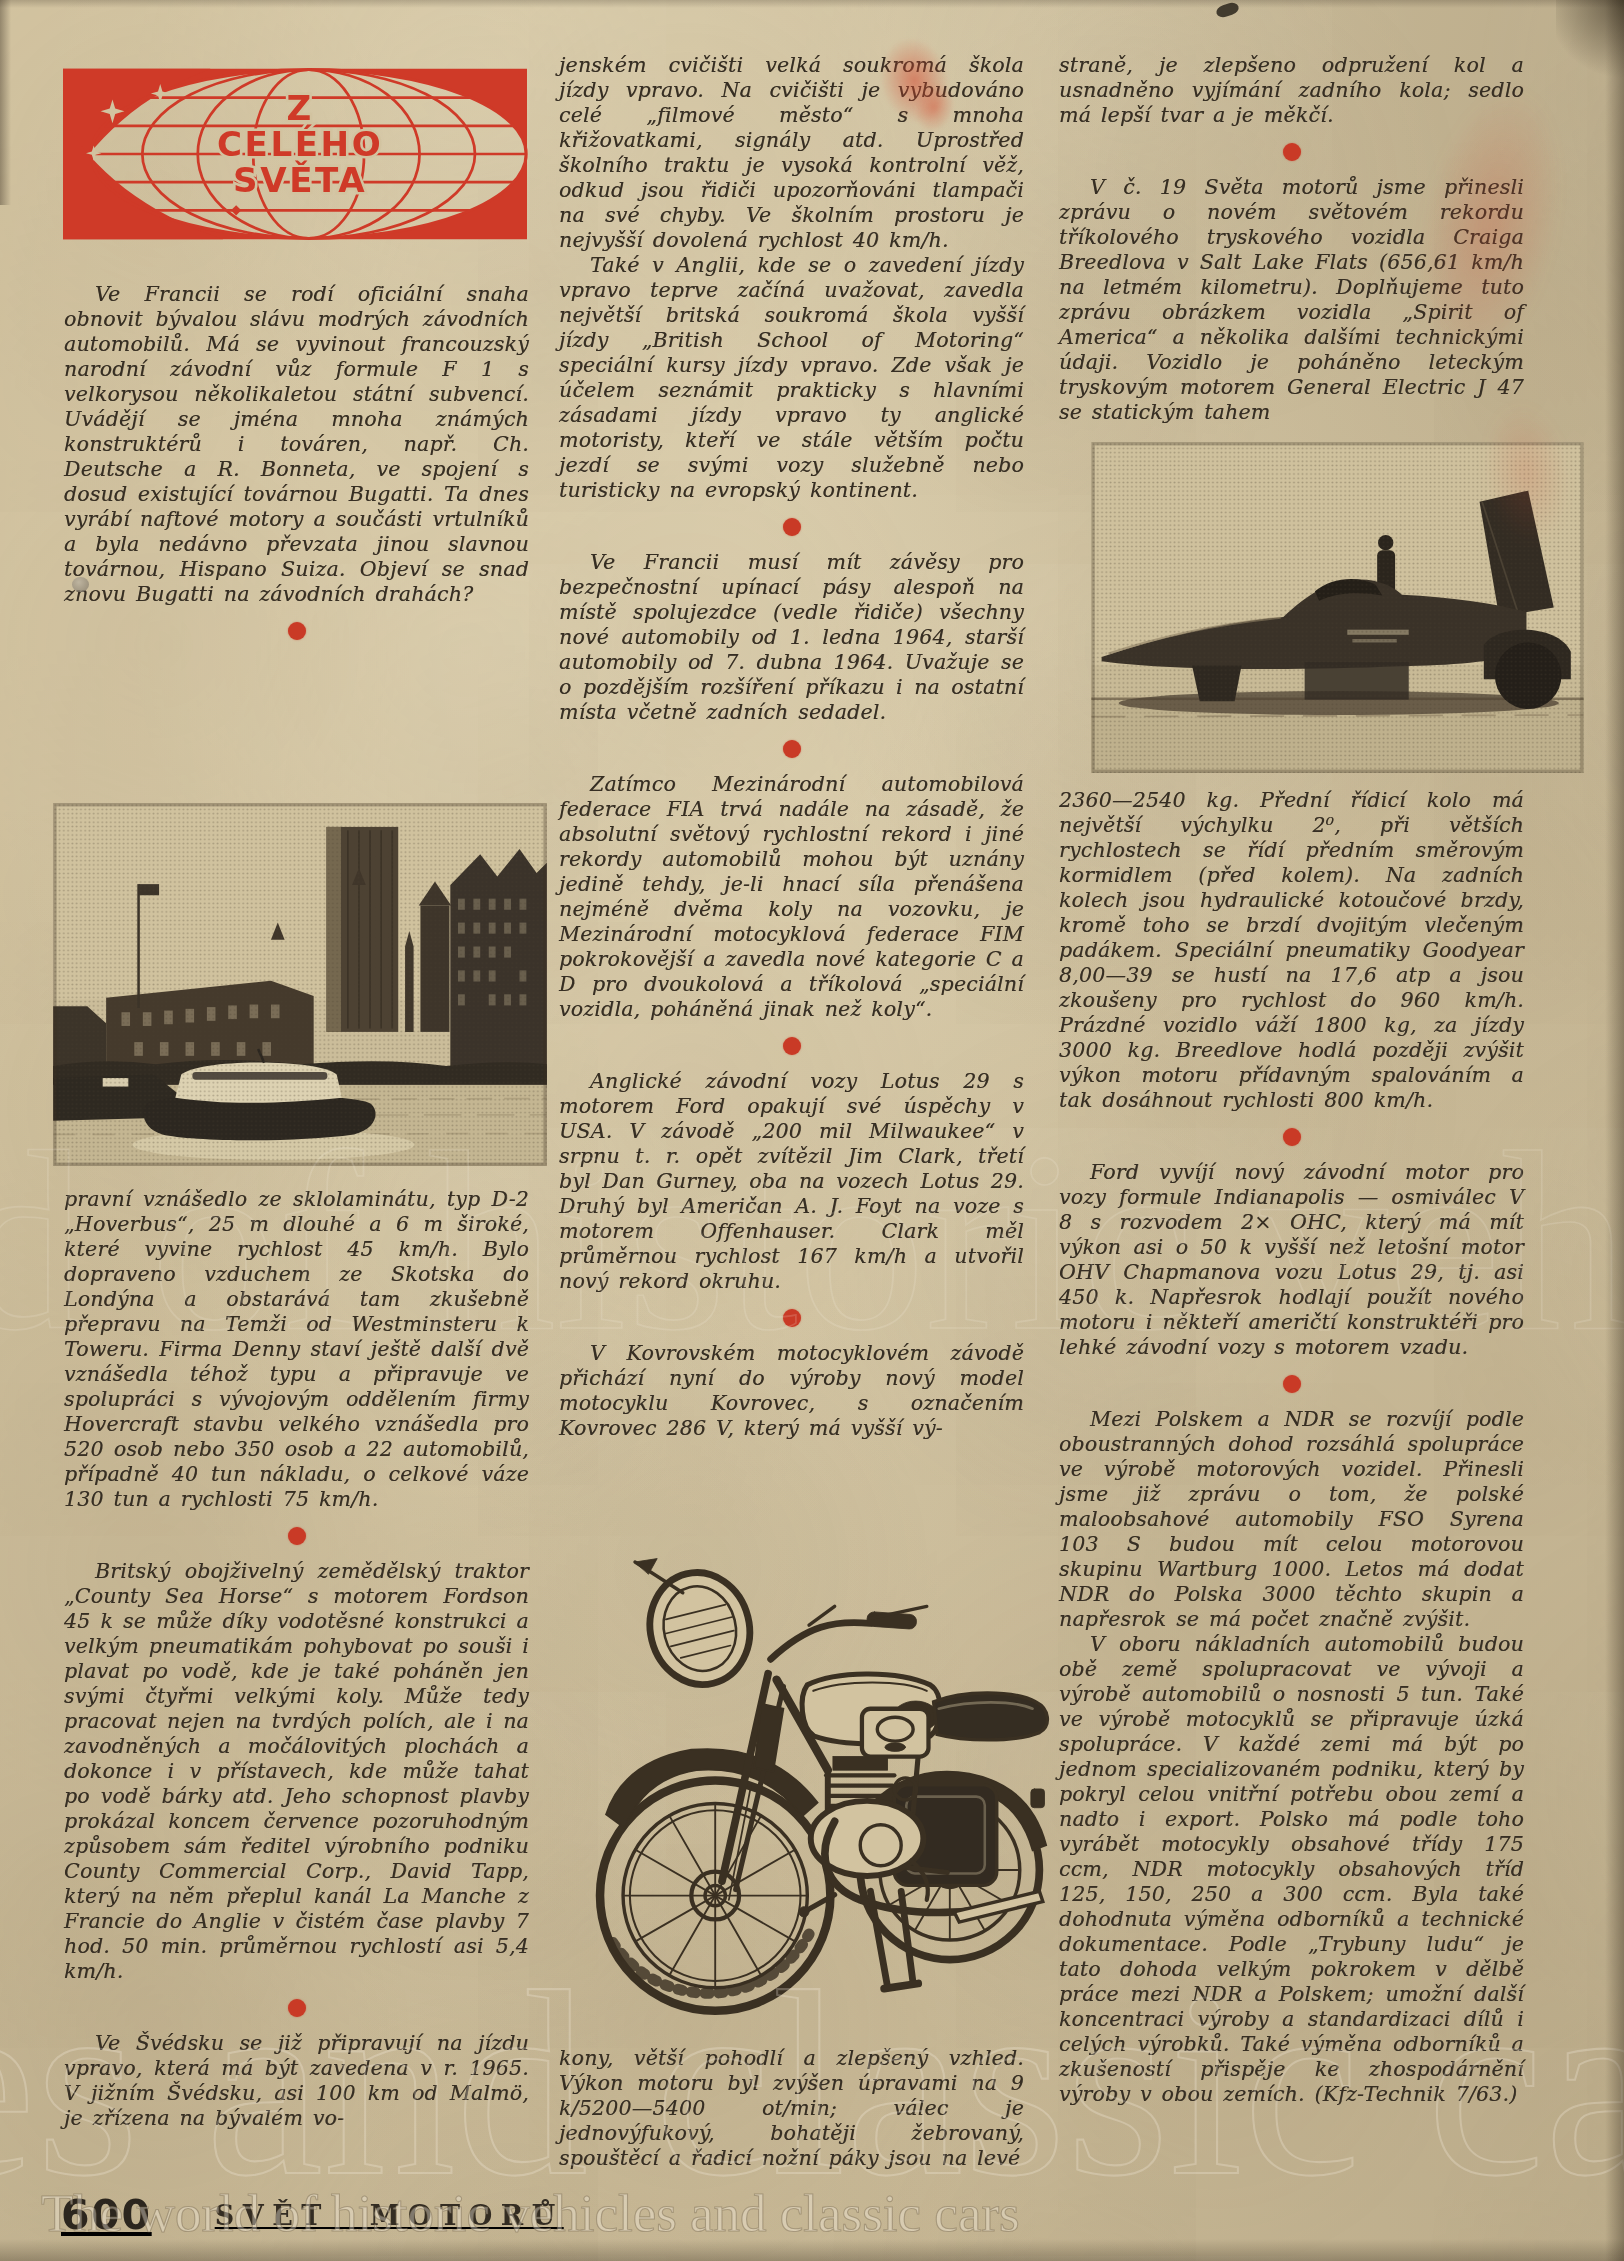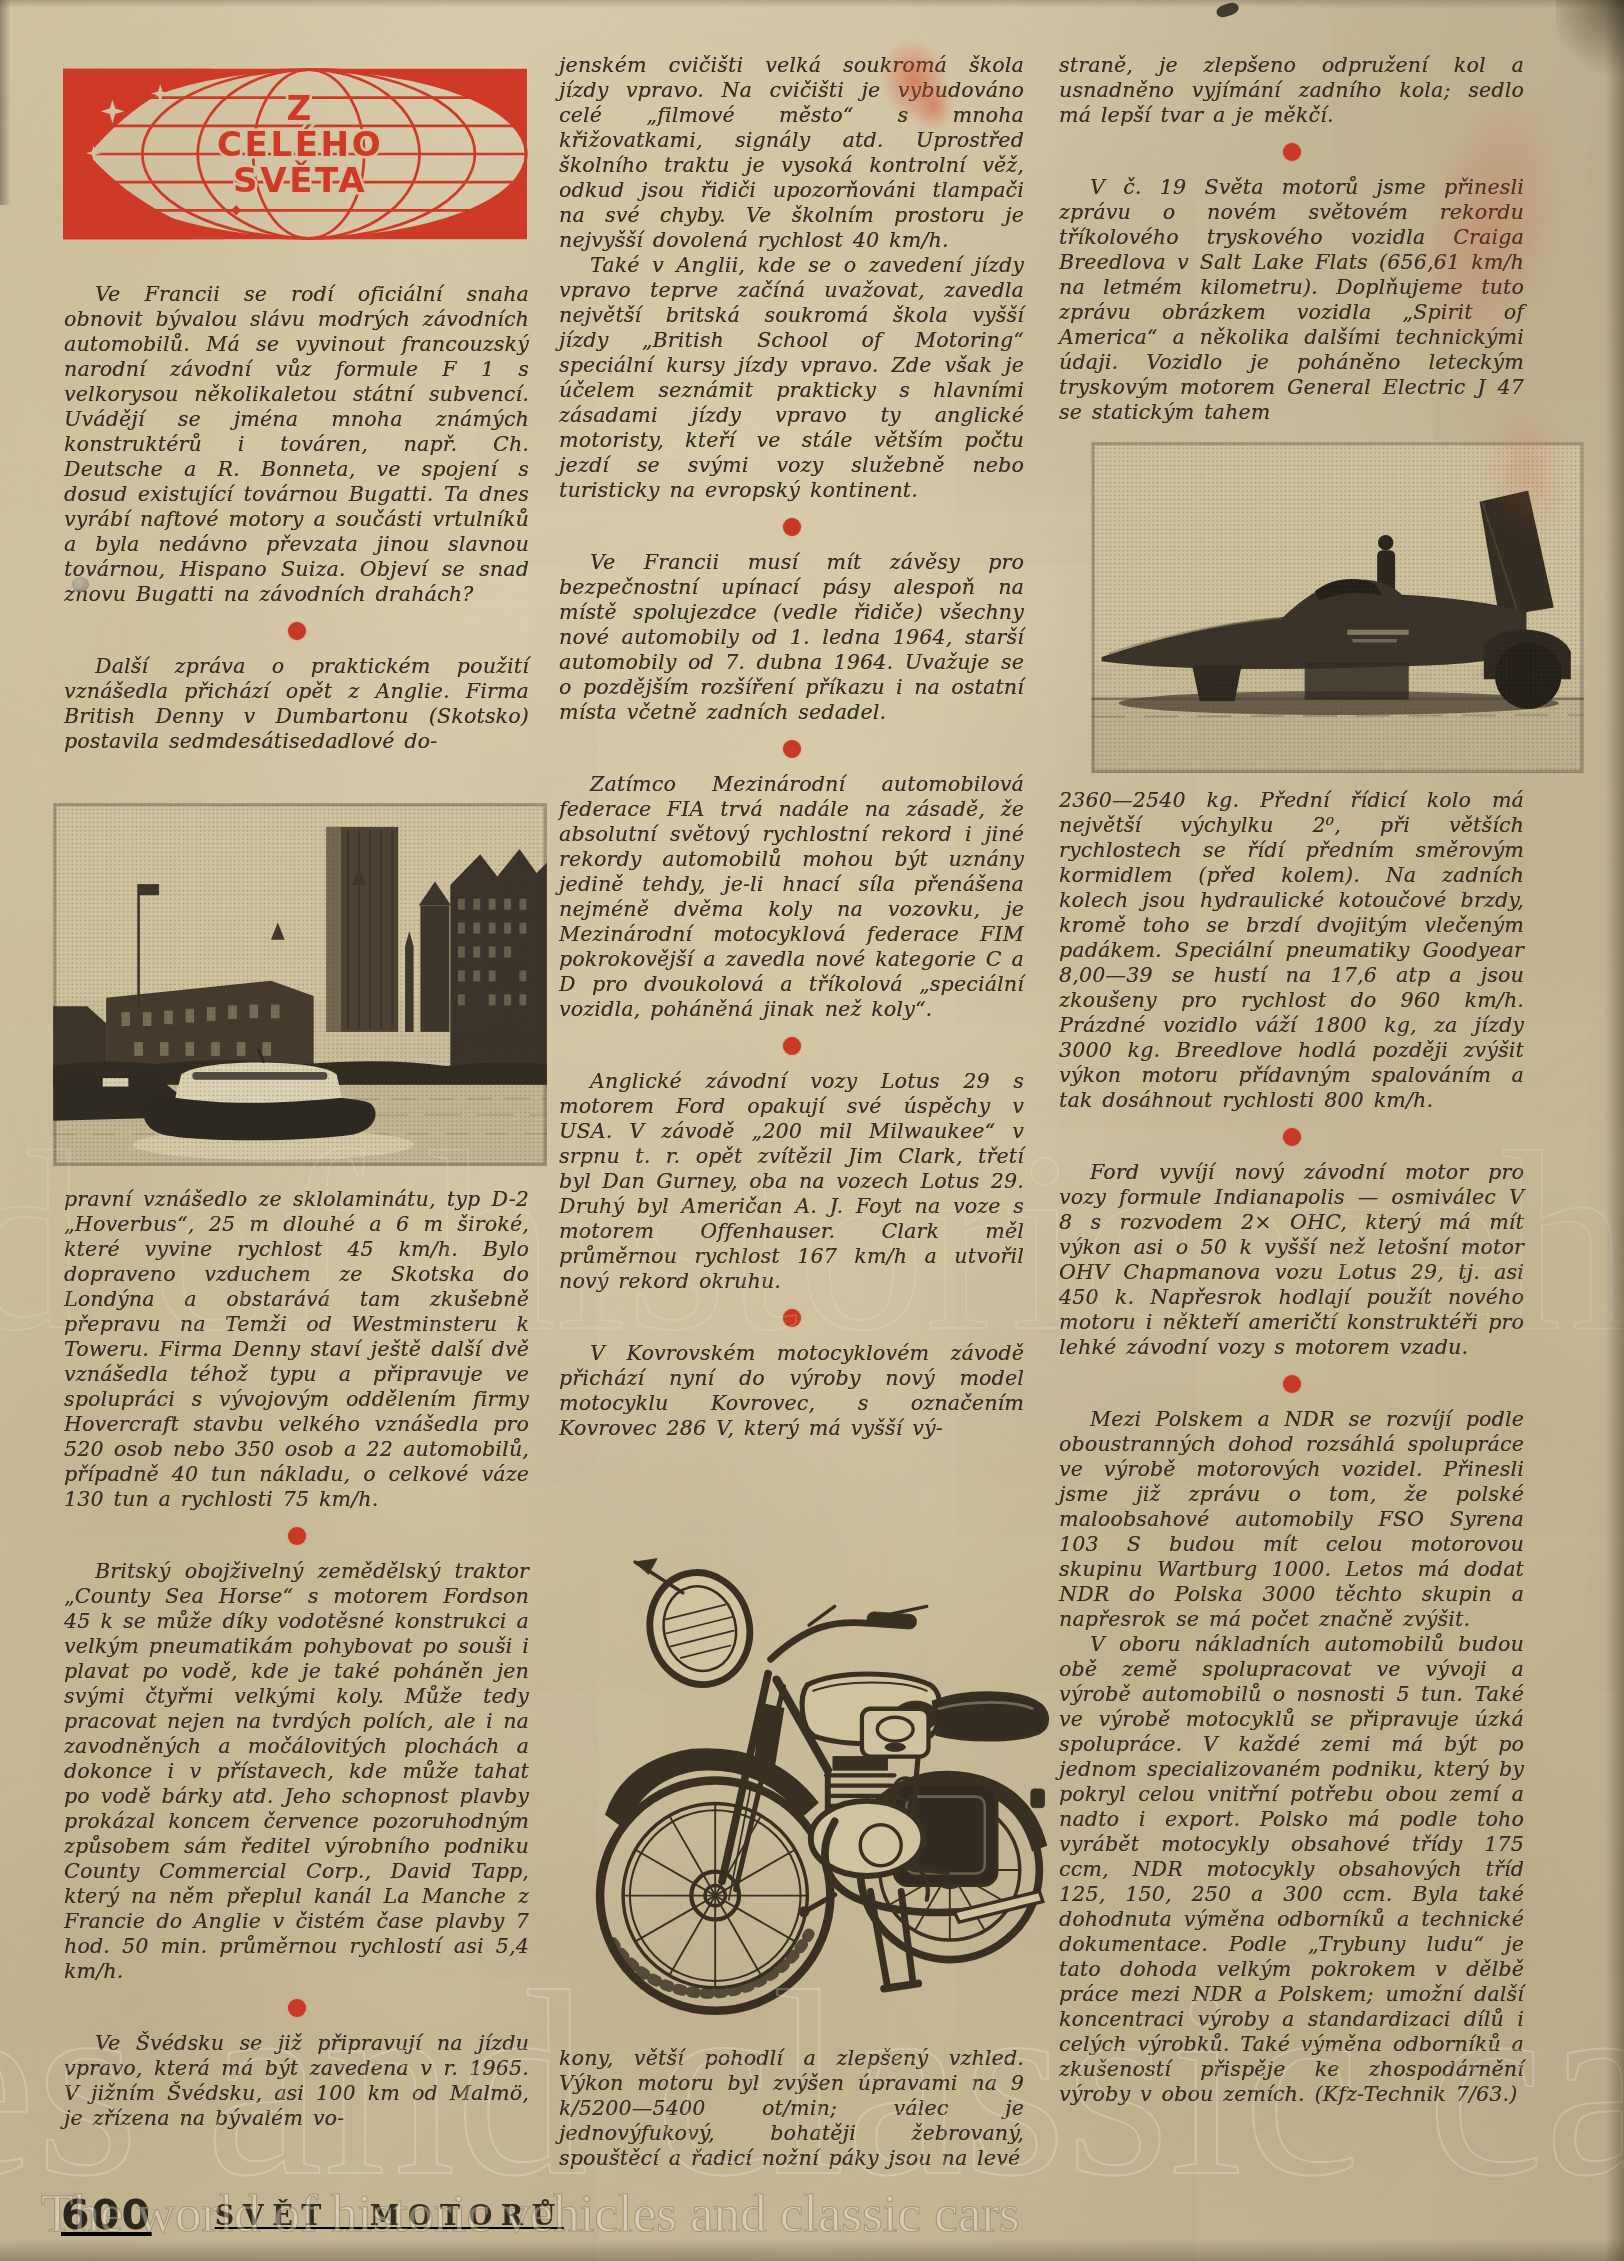--- a/index.html
+++ b/index.html
@@ -99,21 +99,20 @@
     <g font-family="DejaVu Sans, sans-serif" font-weight="bold" text-anchor="middle" fill="#cf3a28" style="paint-order:stroke" stroke="#d2c3a0" stroke-width="6" letter-spacing="3">
       <text x="280" y="62" font-size="40">Z</text>
       <text x="280" y="104" font-size="40">CELÉHO</text>
       <text x="280" y="146" font-size="40">SVĚTA</text>
     </g>
   </svg>
 
   <section class="colseg" style="left:64px;top:282px;width:465px">
       <p class="para">Ve Francii se rodí oficiální snaha obnovit bývalou slávu modrých závodních automobilů. Má se vyvinout francouzský narodní závodní vůz formule F 1 s velkorysou několikaletou státní subvencí. Uvádějí se jména mnoha známých konstruktérů i továren, např. Ch. Deutsche a R. Bonneta, ve spojení s dosud existující továrnou Bugatti. Ta dnes vyrábí naftové motory a součásti vrtulníků a byla nedávno převzata jinou slavnou továrnou, Hispano Suiza. Objeví se snad znovu Bugatti na závodních drahách?</p>
       <div class="red-dot"></div>
-      <p class="para">Další zpráva o praktickém použití vznášedla přichází opět z Anglie. Firma British Denny v Dumbartonu (Skotsko) postavila sedmdesátisedadlové do-</p>
     </section>
   <section class="colseg" style="left:64px;top:1187px;width:465px">
       <p class="para noind">pravní vznášedlo ze sklolaminátu, typ D-2 „Hoverbus“, 25 m dlouhé a 6 m široké, které vyvine rychlost 45 km/h. Bylo dopraveno vzduchem ze Skotska do Londýna a obstarává tam zkušebně přepravu na Temži od Westminsteru k Toweru. Firma Denny staví ještě další dvě vznášedla téhož typu a připravuje ve spolupráci s vývojovým oddělením firmy Hovercraft stavbu velkého vznášedla pro 520 osob nebo 350 osob a 22 automobilů, případně 40 tun nákladu, o celkové váze 130 tun a rychlosti 75 km/h.</p>
       <div class="red-dot"></div>
       <p class="para">Britský obojživelný zemědělský traktor „County Sea Horse“ s motorem Fordson 45 k se může díky vodotěsné konstrukci a velkým pneumatikám pohybovat po souši i plavat po vodě, kde je také poháněn jen svými čtyřmi velkými koly. Může tedy pracovat nejen na tvrdých polích, ale i na zavodněných a močálovitých plochách a dokonce i v přístavech, kde může tahat po vodě bárky atd. Jeho schopnost plavby prokázal koncem července pozoruhodným způsobem sám ředitel výrobního podniku County Commercial Corp., David Tapp, který na něm přeplul kanál La Manche z Francie do Anglie v čistém čase plavby 7 hod. 50 min. průměrnou rychlostí asi 5,4 km/h.</p>
       <div class="red-dot"></div>
       <p class="para">Ve Švédsku se již připravují na jízdu vpravo, která má být zavedena v r. 1965. V jižním Švédsku, asi 100 km od Malmö, je zřízena na bývalém vo-</p>
     </section>
   <section class="colseg" style="left:559px;top:53px;width:465px">
       <p class="para noind">jenském cvičišti velká soukromá škola jízdy vpravo. Na cvičišti je vybudováno celé „filmové město“ s mnoha křižovatkami, signály atd. Uprostřed školního traktu je vysoká kontrolní věž, odkud jsou řidiči upozorňováni tlampači na své chyby. Ve školním prostoru je nejvyšší dovolená rychlost 40 km/h.</p>

